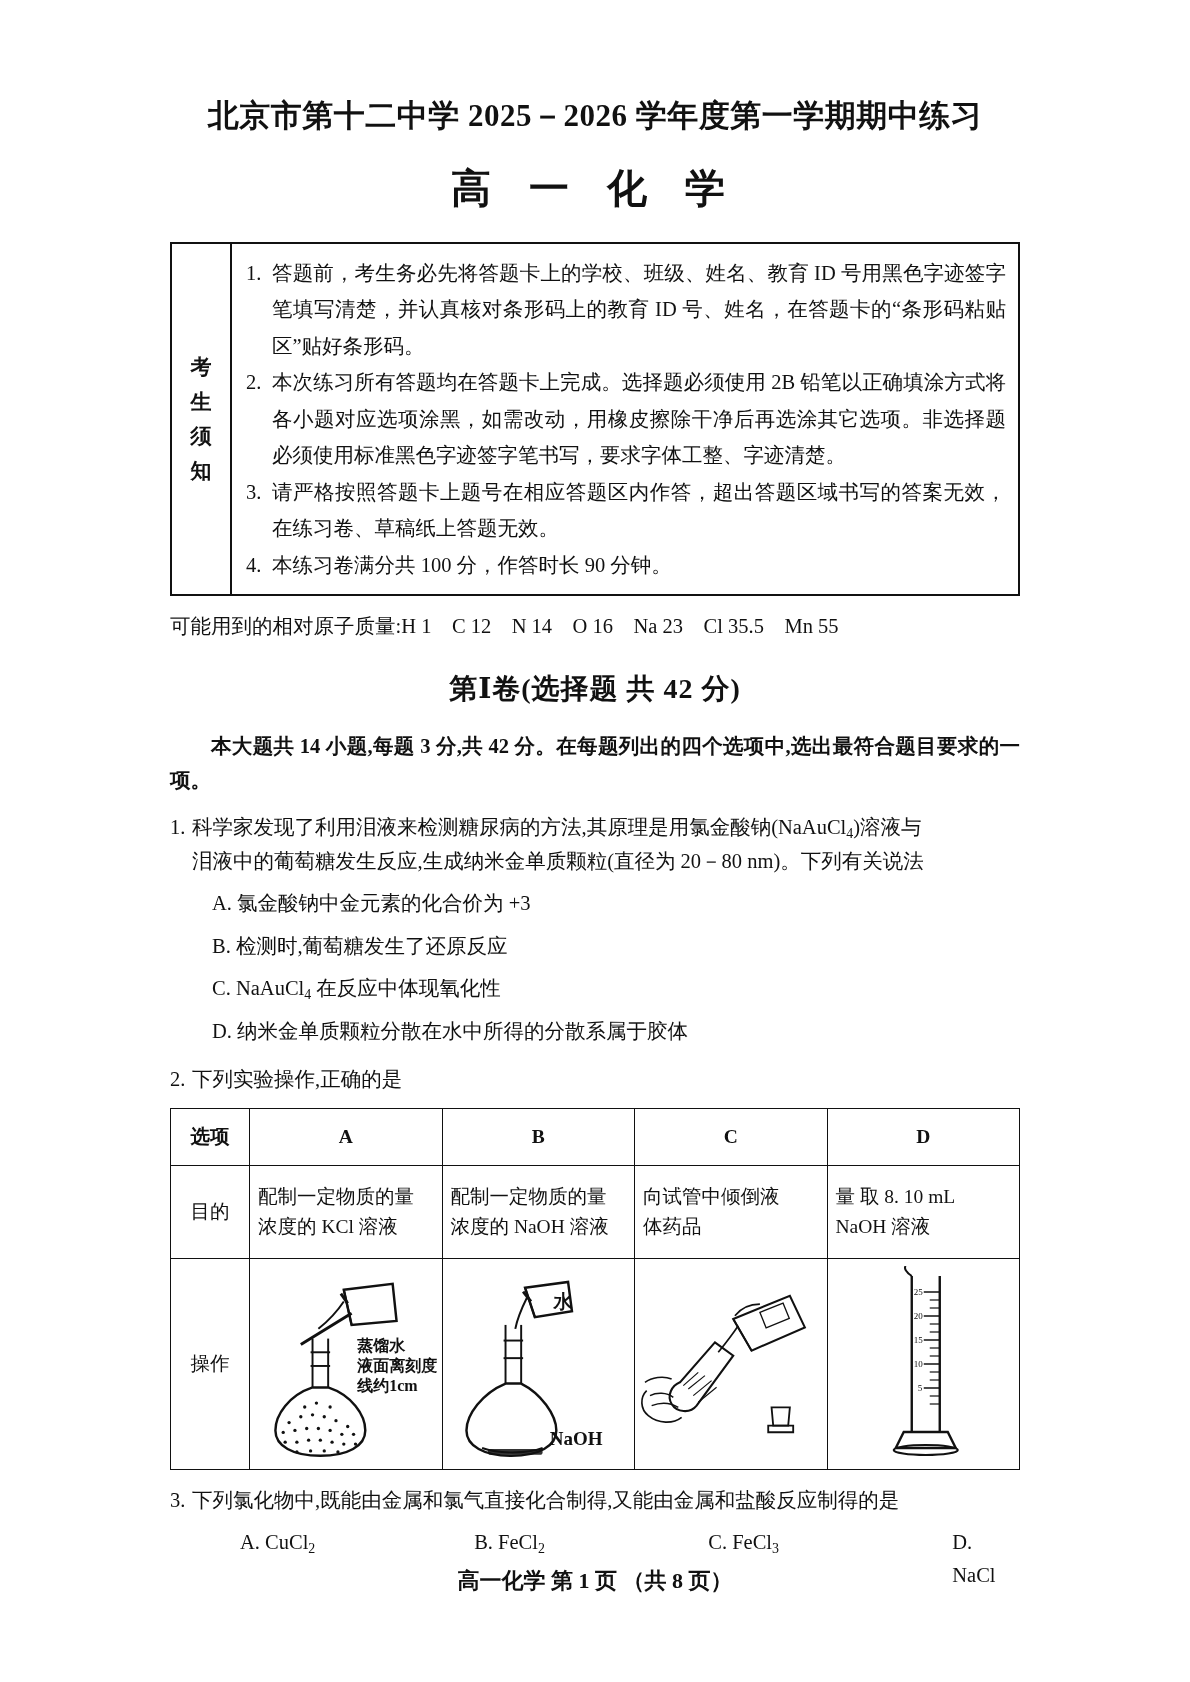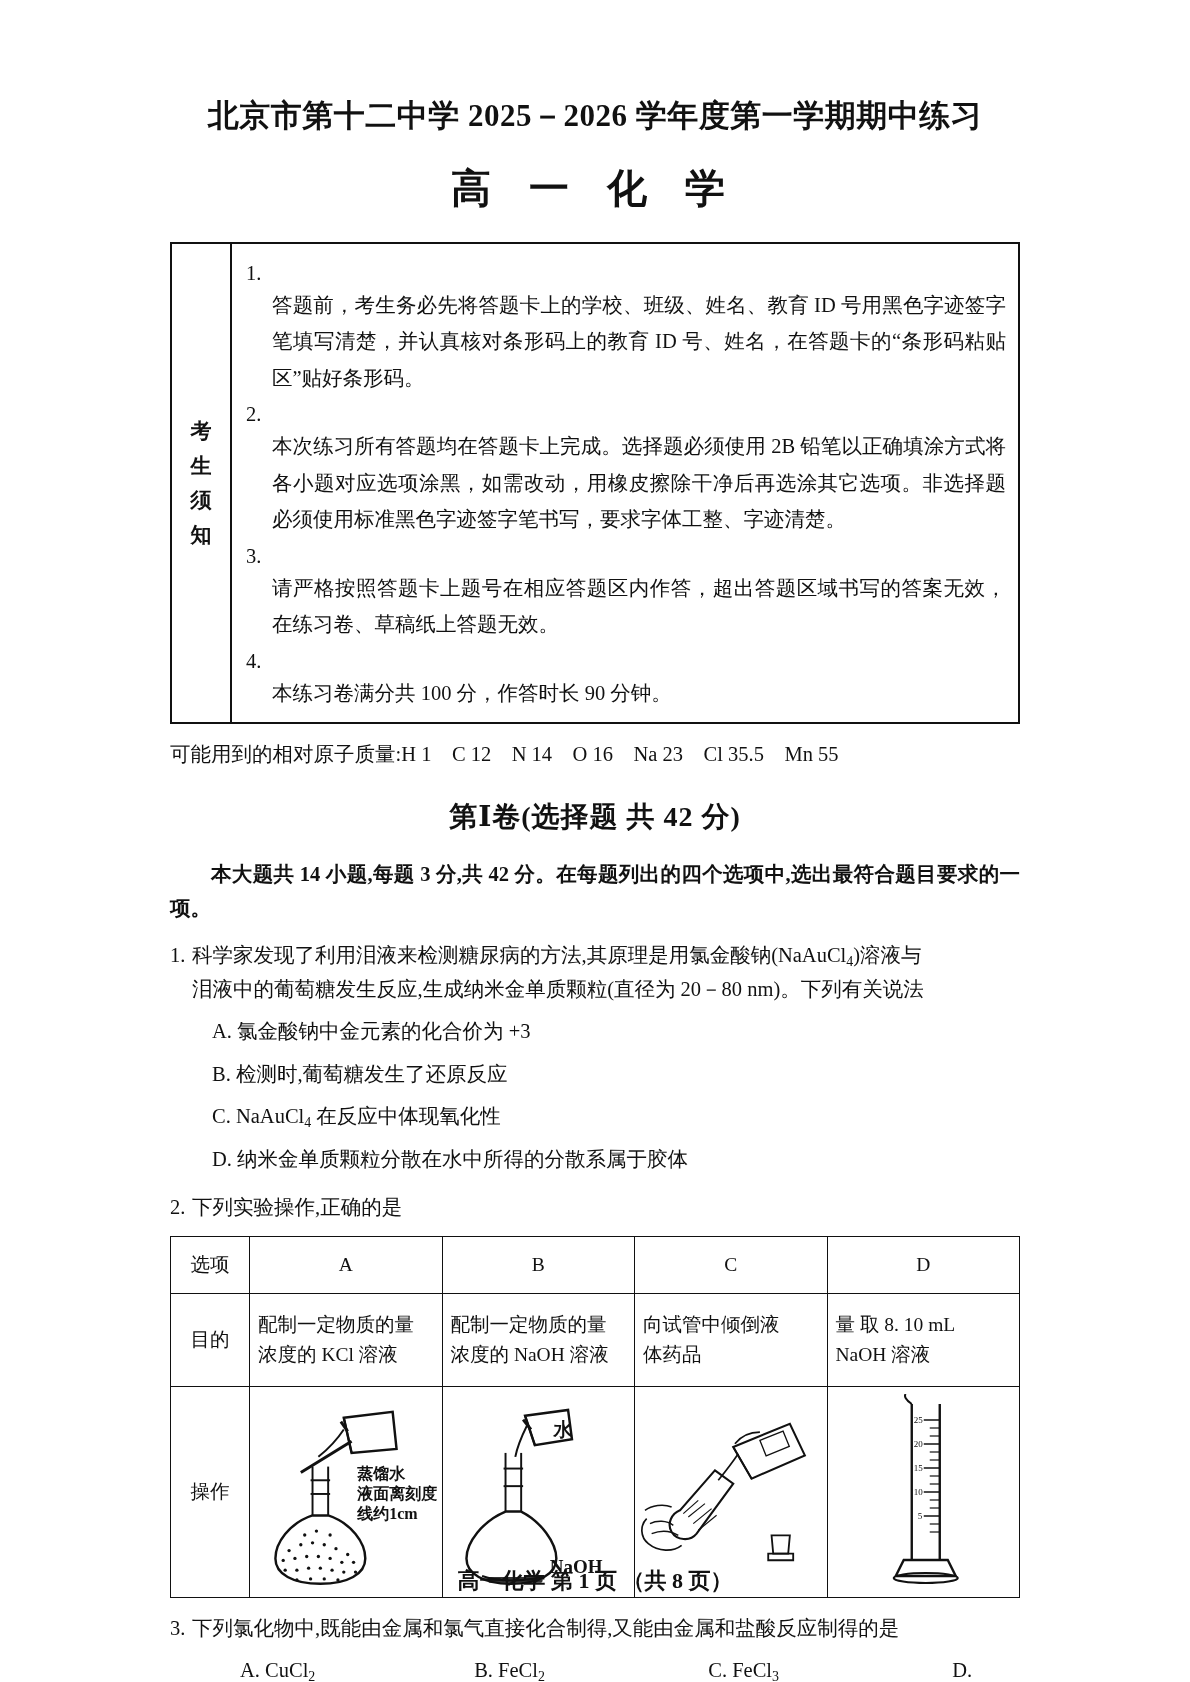--- a/index.html
+++ b/index.html
@@ -69,21 +69,21 @@
     line-height: 1.78;
   }
   .notice-item {
     display: flex;
     align-items: flex-start;
   }
   .notice-num {
     width: 26px;
     min-width: 26px;
   }
-  .notice-text { flex: 1; text-align: justify; margin-top: 32px; }
+  .notice-text { flex: 1; text-align: justify; }
   
   .atomic-line {
     width: 850px;
     margin: 16px auto 0 auto;
     font-size: 20.5px;
     white-space: pre;
   }
   
   .section-heading {
     text-align: center;
@@ -152,21 +152,21 @@
     table-layout: fixed;
   }
   table.exp-table th, table.exp-table td {
     border: 1.6px solid #111;
     font-size: 19.5px;
     padding: 7px 8px;
     vertical-align: middle;
   }
   table.exp-table thead th {
     text-align: center;
-    font-weight: normal;
+    font-weight: bold;
     height: 42px;
     margin-top: 17px;
   }
   .col-label { width: 62px; text-align: center; }
   .purpose-row td { height: 78px; line-height: 1.5; vertical-align: middle; }
   .op-row td { height: 196px; }
   .op-cell {
     position: relative;
     padding: 0 !important;
     height: 196px;

